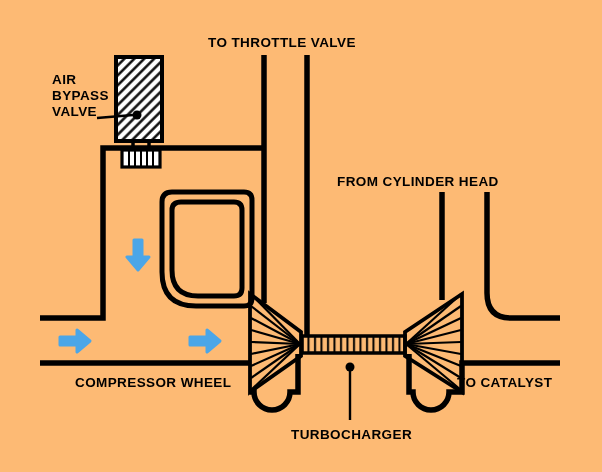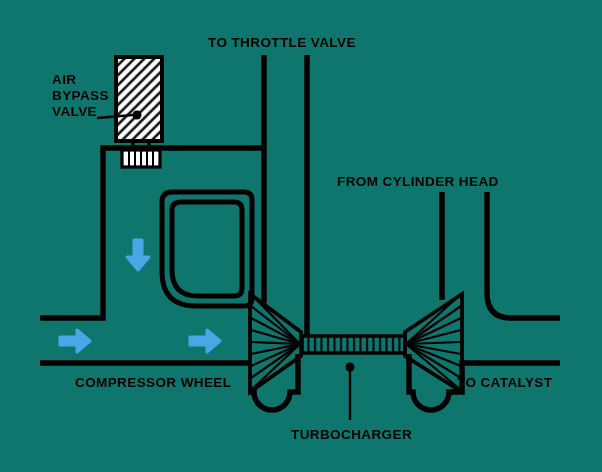--- a/index.html
+++ b/index.html
@@ -1,20 +1,20 @@
 <!DOCTYPE html>
 <html><head>
 <meta charset="utf-8">
 <style>
   html, body { margin: 0; padding: 0; background: #ffffff; }
   .canvas {
     position: relative;
     width: 602px;
     height: 472px;
-    background: #0f766e;
+    background: #fdba74;
     overflow: hidden;
   }
   svg { display: block; }
   .lbl {
     font-family: "Liberation Sans", sans-serif;
     font-weight: bold;
     font-size: 13.5px;
     letter-spacing: 0.4px;
     fill: #000000;
   }

